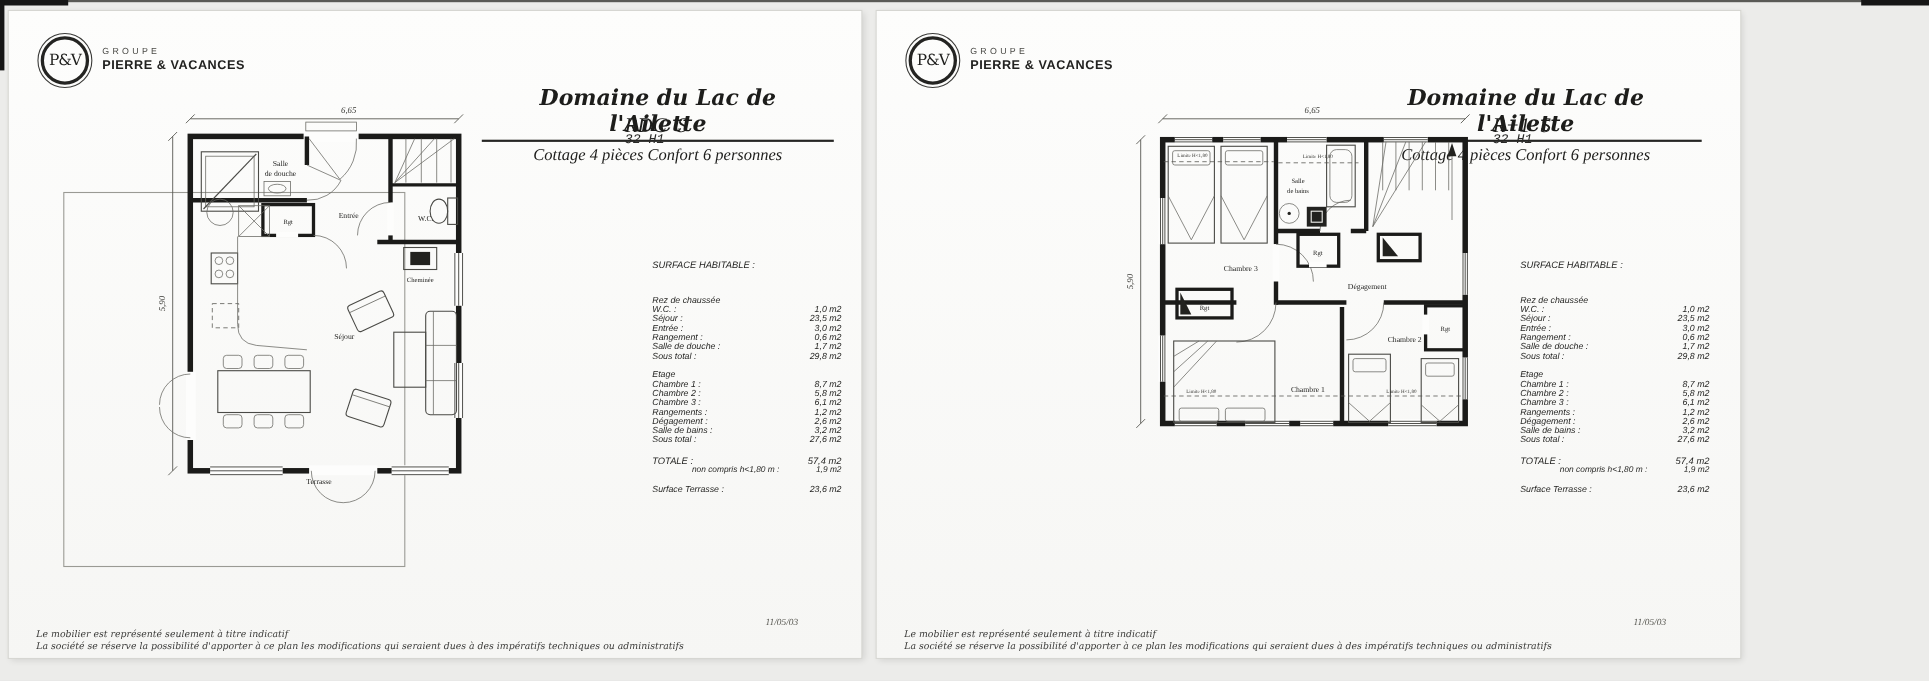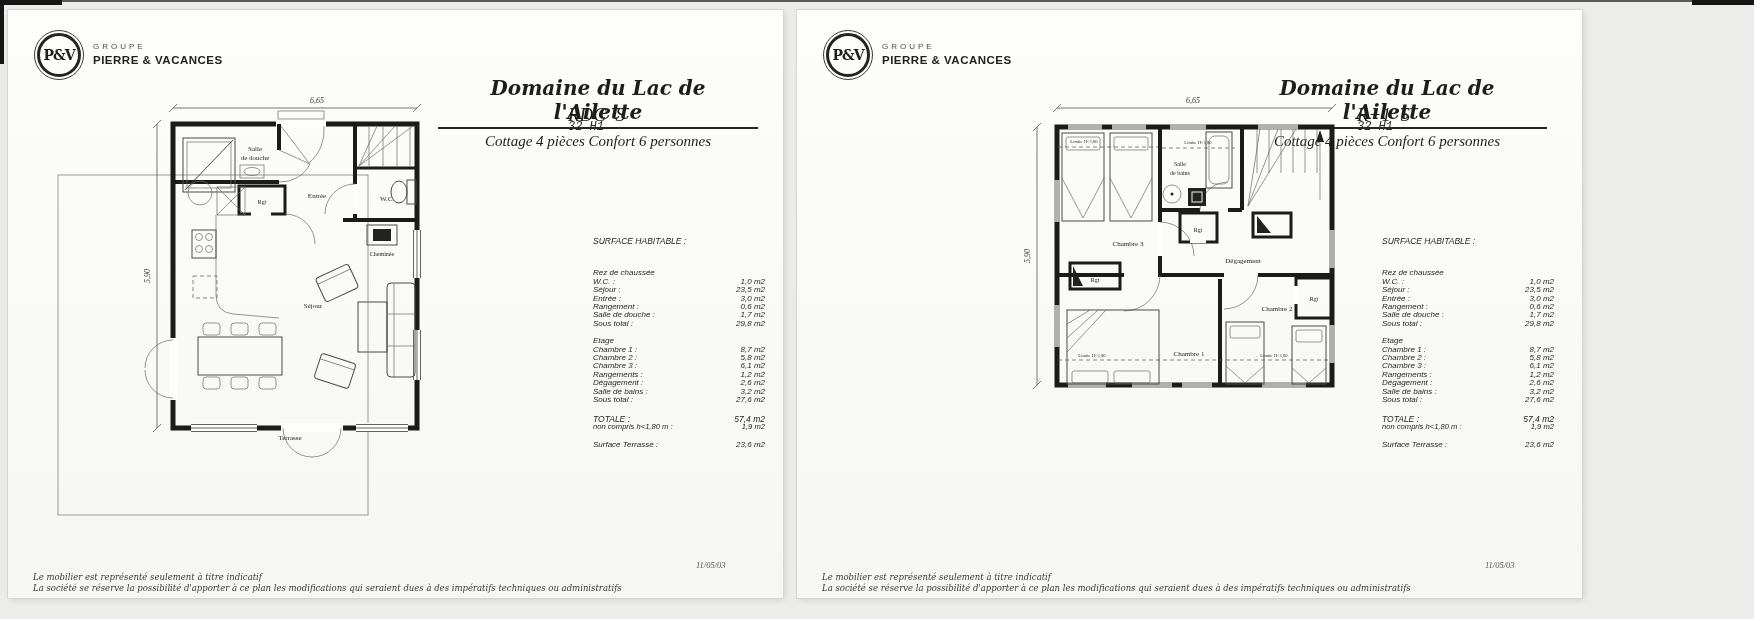--- a/index.html
+++ b/index.html
@@ -8,41 +8,41 @@
   .scan-top-line{position:absolute;left:0;top:0;width:1754px;height:2px;background:#5a5a56;}
   .scan-corner{position:absolute;background:#161616;}
   .page{position:absolute;top:10px;width:775px;height:588px;background:linear-gradient(180deg,#fdfdfc,#f6f6f4);
         box-shadow:0 0 0 1px #d6d6d2, 2px 2px 6px rgba(0,0,0,.12);}
   #page-left{left:8px;}
   #page-right{left:797px;width:785px;}
   
   .logo{position:absolute;left:26px;top:20px;display:flex;align-items:flex-start;}
   .logo-outer{width:50px;height:50px;border:1.5px solid #3a3a38;border-radius:50%;padding:2px;box-sizing:border-box;}
   .logo-inner{width:100%;height:100%;border:3px solid #242422;border-radius:50%;display:flex;align-items:center;justify-content:center;box-sizing:border-box;}
-  .logo-monogram{font-family:"DejaVu Serif",serif;font-weight:bold;font-size:14px;letter-spacing:-1px;color:#1d1d1b;}
+  .logo-monogram{font-family:"DejaVu Serif",serif;font-weight:normal;font-size:14px;letter-spacing:-1px;color:#1d1d1b;}
   .logo-text{margin-left:9px;padding-top:12px;}
   .logo-groupe{font-size:8px;letter-spacing:3px;color:#4a4a46;}
   .logo-brand{font-size:11.5px;font-weight:bold;letter-spacing:.5px;color:#222220;margin-top:3px;text-align:right;}
   
   .titleblock{position:absolute;left:430px;top:20px;width:320px;text-align:center;margin-top:46px;}
   .doc-title{display:inline-block;font-family:"DejaVu Serif",serif;font-style:italic;font-weight:bold;
              font-size:20px;color:#1d1d1b;border-bottom:2.5px solid #262624;padding:0 8px 3px;}
   .doc-subtitle{font-family:"Liberation Serif",serif;font-style:italic;font-size:15px;color:#1d1d1b;margin-top:4px;}
   .floor-label{position:absolute;left:560px;top:94px;width:280px;white-space:pre;
                font-family:"Liberation Serif",serif;font-style:italic;font-size:19px;color:#1d1d1b;}
   .ref-code{position:absolute;left:560px;top:110px;width:280px;text-align:left;
             font-family:Liberation Mono, monospace;font-style:italic;font-size:12px;color:#2a2a28;}
   
   .stable{position:absolute;left:585px;top:227px;width:172px;font-style:italic;font-size:8px;
           line-height:8.4px;color:#1f1f1d;}
   .stable .th{font-size:8.5px;margin-bottom:24px;}
   .stable .sect{margin-top:9px;}
   .trow{display:flex;justify-content:space-between;}
   .trow.tot{margin-top:10px;font-size:8.5px;}
-  .trow.note{font-size:7.6px;}
+  .trow.note{font-size:7.6px;margin-left:36px;}
   .trow.terr{margin-top:10px;font-style:italic;}
   
   .footer{position:absolute;left:25px;top:562px;font-family:"DejaVu Serif",serif;font-style:italic;
           font-size:8.5px;color:#3a3a38;line-height:11px;}
   .scan-date{position:absolute;left:688px;top:550px;font-family:"Liberation Serif",serif;font-style:italic;
              font-size:8.5px;color:#55554f;}
   
   svg{position:absolute;}
   .wall5{fill:none;stroke:#1b1b19;stroke-width:5;}
   .wall4{fill:none;stroke:#1b1b19;stroke-width:4;}

